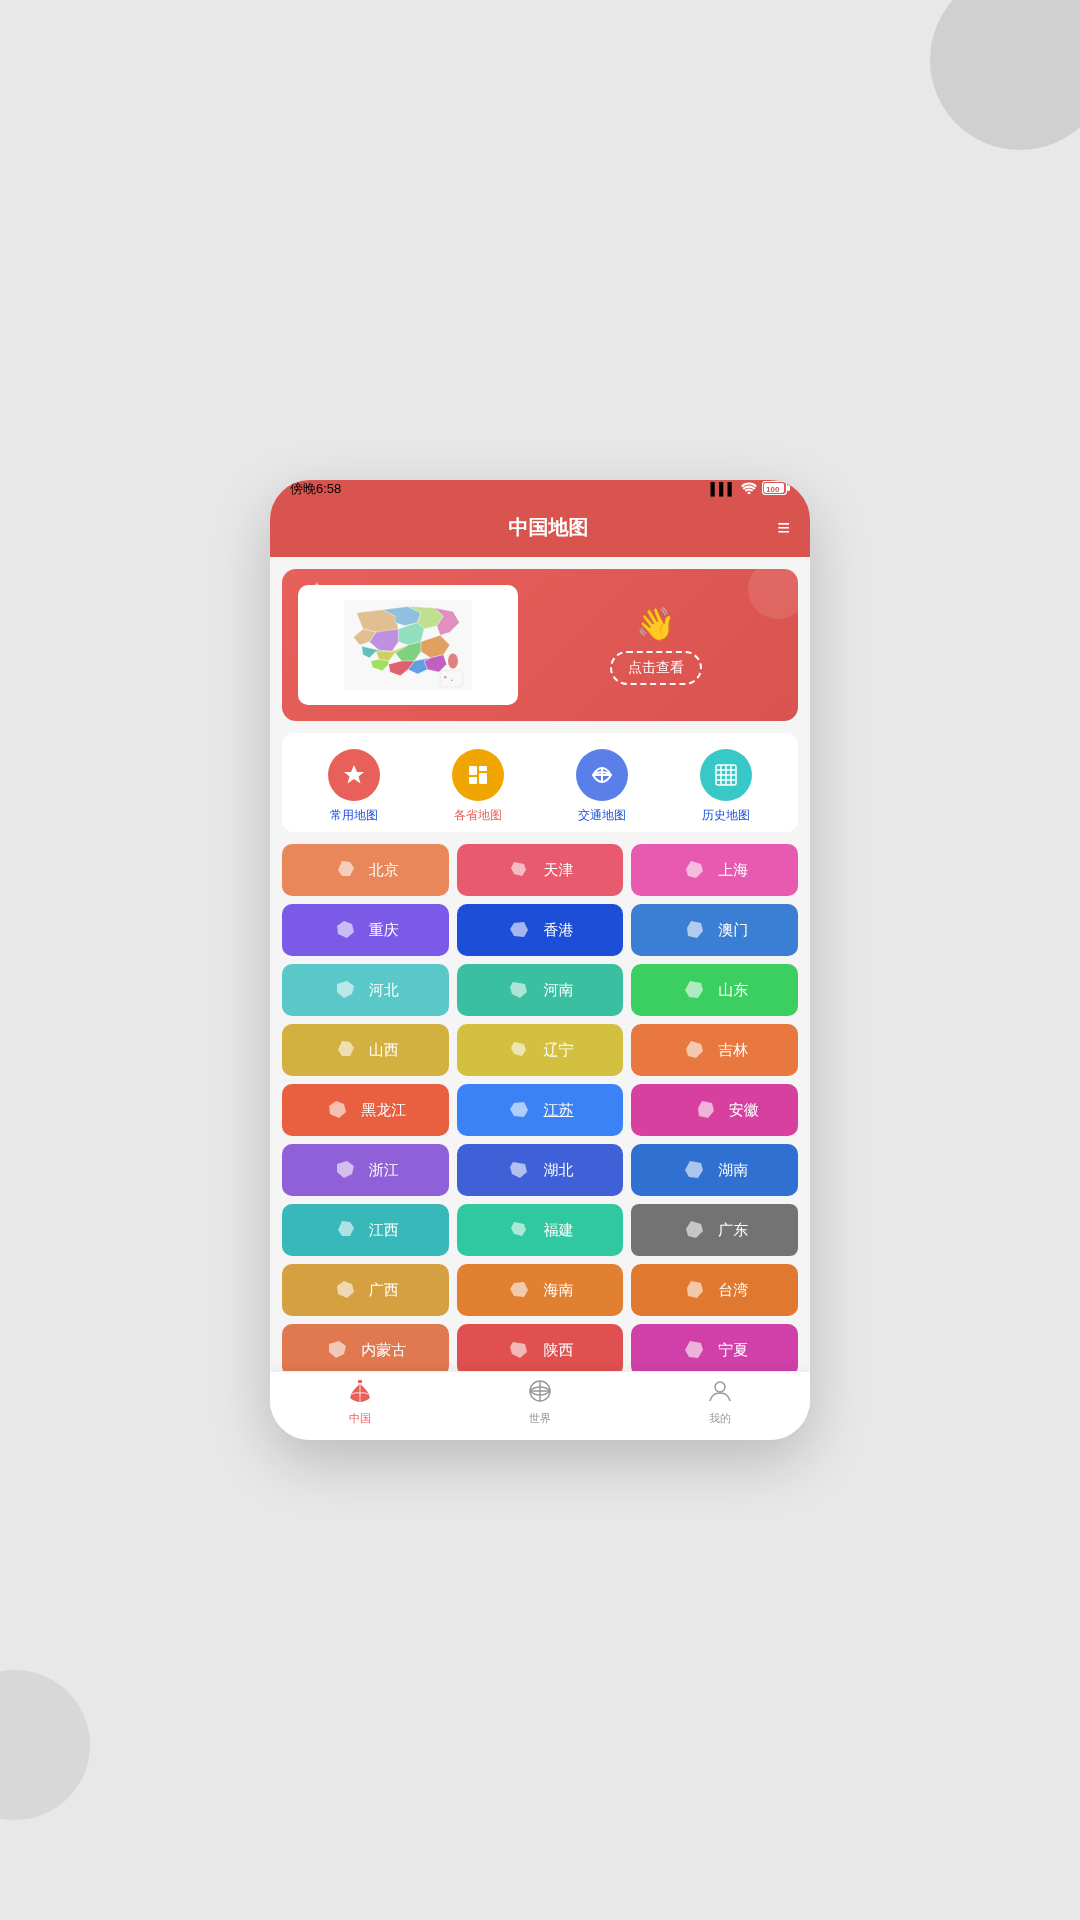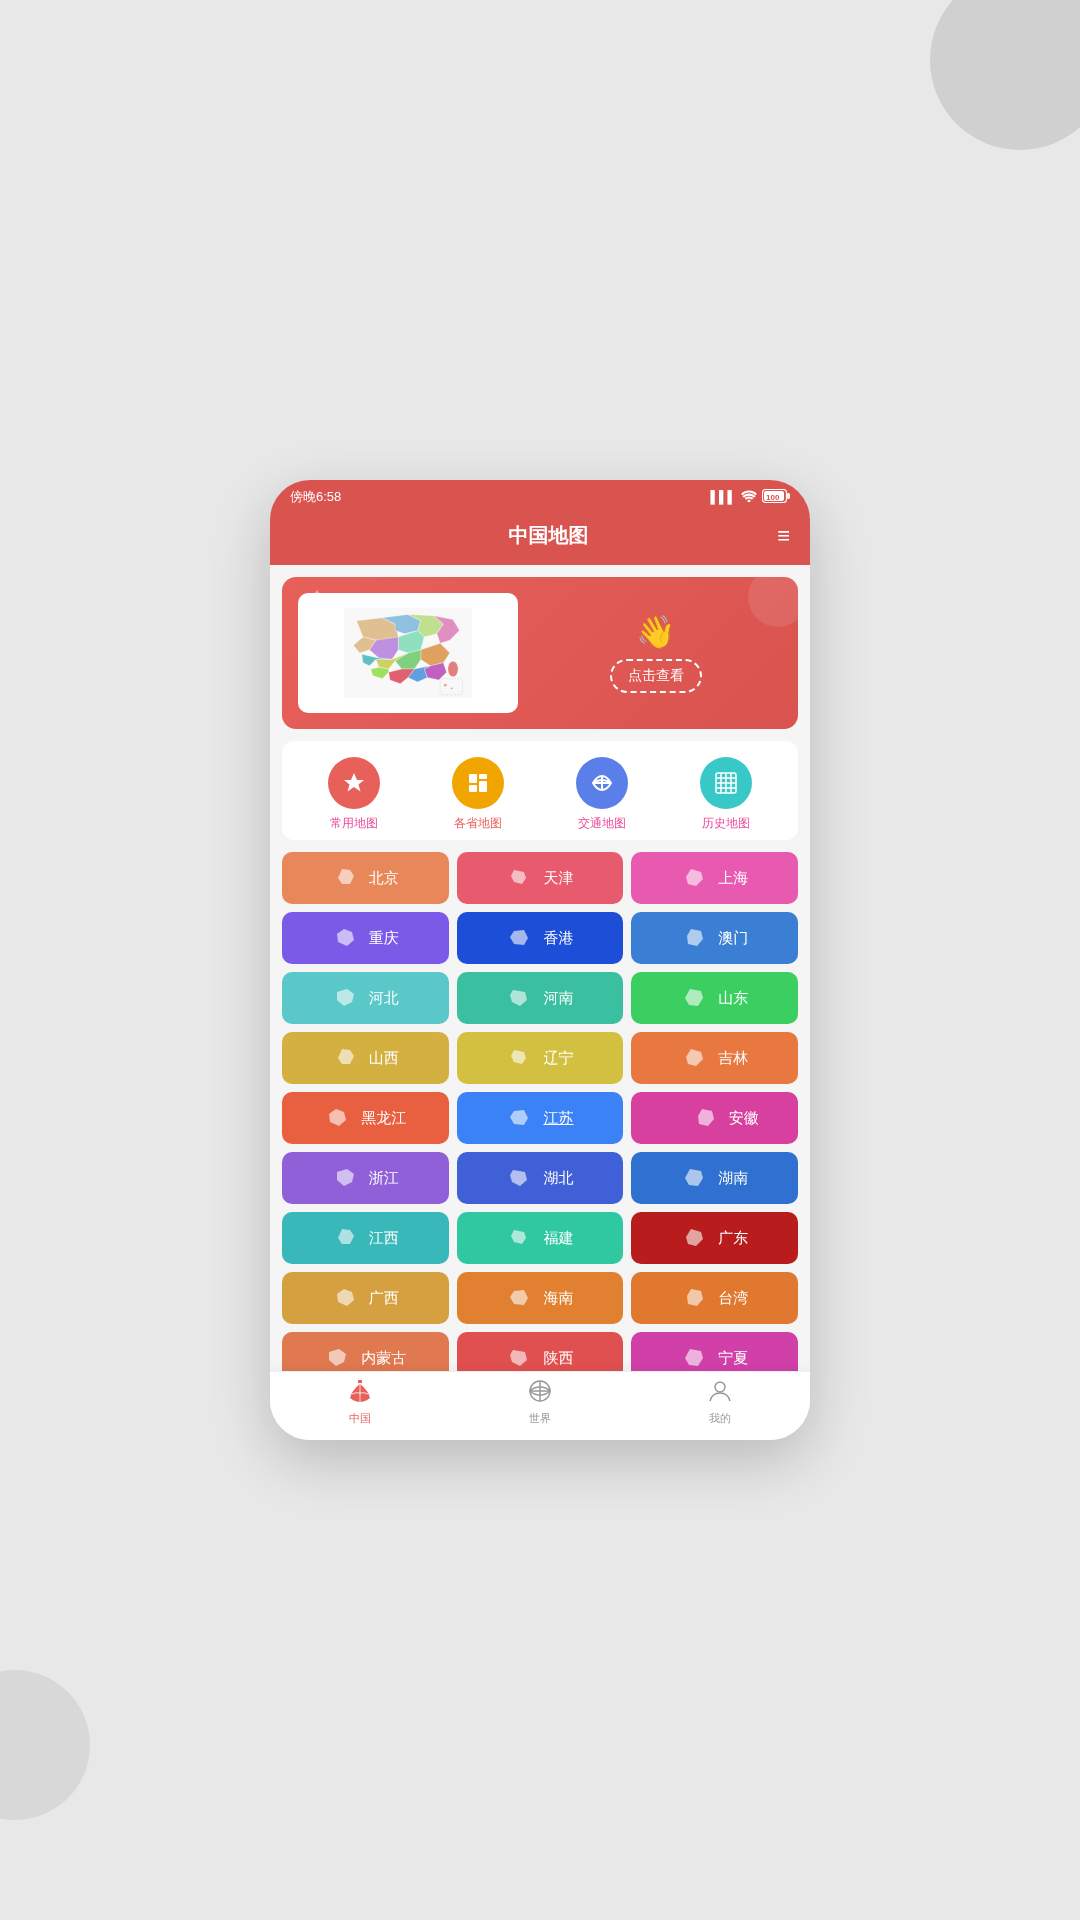--- a/index.html
+++ b/index.html
@@ -22,22 +22,22 @@
       position: relative;
       display: flex;
       flex-direction: column;
     }
     
     .status-bar {
       background: #d9534f;
       display: flex;
       justify-content: space-between;
       align-items: center;
-      padding: 8px 20px 6px;
-      color: #ffffff;
+      padding: 0 20px 6px;
+      color: #000000;
       font-size: 13px;
       font-weight: 500;
     }
     .status-icons {
       display: flex;
       align-items: center;
       gap: 5px;
       font-size: 12px;
     }
     
@@ -152,21 +152,21 @@
       height: 52px;
       border-radius: 50%;
       display: flex;
       align-items: center;
       justify-content: center;
       font-size: 22px;
       color: white;
     }
     .cat-label {
       font-size: 12px;
-      color: #ec4899;
+      color: #1d4ed8;
     }
     .cat-label.active { color: #e8605a; }
     
     .province-grid {
       display: grid;
       grid-template-columns: repeat(3, 1fr);
       gap: 8px;
       padding: 0 12px 80px;
     }
     .province-btn {
@@ -483,21 +483,21 @@
     <path d="M6,14 L10,5 L18,6 L22,12 L18,20 L10,20z"></path>
   </svg>
           <span>江西</span>
         </button>
         <button class="province-btn" style="background: rgb(48, 200, 160);">
           <svg class="province-icon" viewBox="0 0 28 28" fill="rgba(255,255,255,0.7)">
     <path d="M8,6 L18,8 L20,14 L16,20 L8,18 L5,12z"></path>
   </svg>
           <span>福建</span>
         </button>
-        <button class="province-btn" style="background: #b91c1c;">
+        <button class="province-btn" style="background: #737373; border-radius: 8px;">
           <svg class="province-icon" viewBox="0 0 28 28" fill="rgba(255,255,255,0.7)">
     <path d="M10,5 L20,8 L22,15 L15,22 L7,20 L5,13z"></path>
   </svg>
           <span>广东</span>
         </button>
         <button class="province-btn" style="background: rgb(212, 160, 64);">
           <svg class="province-icon" viewBox="0 0 28 28" fill="rgba(255,255,255,0.7)">
     <path d="M5,10 L12,5 L20,8 L22,16 L15,22 L6,18z"></path>
   </svg>
           <span>广西</span>

